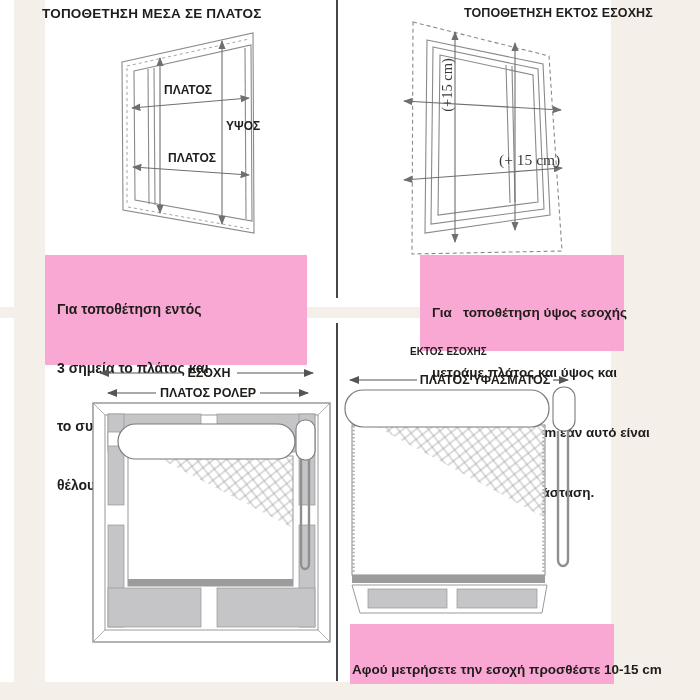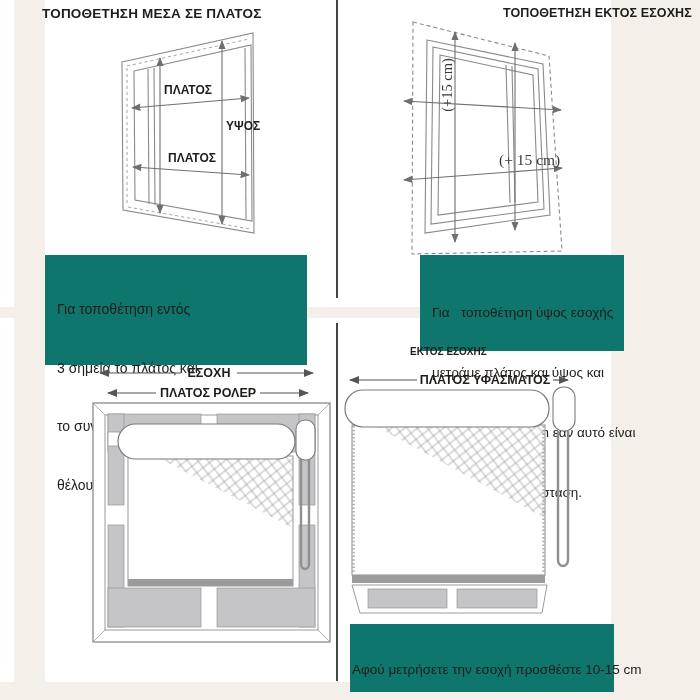--- a/index.html
+++ b/index.html
@@ -10,28 +10,28 @@
   .strip{position:absolute;background:#f4efe8;}
   .strip-left{left:14px;top:0;width:31px;height:682px;}
   .strip-right{left:611px;top:0;width:89px;height:700px;}
   .strip-band{left:0;top:307px;width:700px;height:11px;}
   .strip-bottom{left:0;top:682px;width:700px;height:18px;}
   .divider{position:absolute;left:336px;width:2px;background:#454545;}
   .divider-top{top:0;height:298px;}
   .divider-bottom{top:323px;height:358px;}
   .ttl{position:absolute;font-weight:bold;white-space:nowrap;color:#1f1c1a;}
   .ttl-tl{left:42px;top:6px;font-size:13.5px;letter-spacing:.2px;}
-  .ttl-tr{left:464px;top:6px;font-size:12.5px;letter-spacing:.1px;margin-left:39px;}
+  .ttl-tr{left:464px;top:6px;font-size:12.5px;letter-spacing:.1px;}
   .ttl-br{left:410px;top:346px;font-size:10px;}
-  .desc{position:absolute;font-weight:normal;background:#0f766e;white-space:pre;}
+  .desc{position:absolute;font-weight:bold;background:#f9a8d4;white-space:pre;}
   .desc-tl{left:45px;top:255px;width:250px;height:104px;padding:6px 0 0 12px;
            font-size:14px;line-height:19.5px;}
   .desc-tr{left:420px;top:255px;width:192px;height:88px;padding:8px 0 0 12px;
            font-size:13.5px;line-height:20px;}
-  .desc-br{left:350px;top:624px;width:262px;height:58px;padding:2px 0 8px 2px;
+  .desc-br{left:350px;top:624px;width:262px;height:58px;padding:2px 0 0 2px;
            font-size:13.5px;line-height:17.5px;}
   svg{position:absolute;overflow:visible;}
   .svg-tl{left:100px;top:28px;}
   .svg-tr{left:400px;top:15px;}
   .svg-bl{left:85px;top:362px;}
   .svg-br{left:345px;top:368px;}
   svg text{font-family:"Liberation Sans",sans-serif;font-weight:bold;
            font-size:12px;fill:#1f1c1a;}
   svg text.serif{font-family:"Liberation Serif",serif;font-weight:normal;
                  font-size:14.5px;fill:#3a3a3a;}

